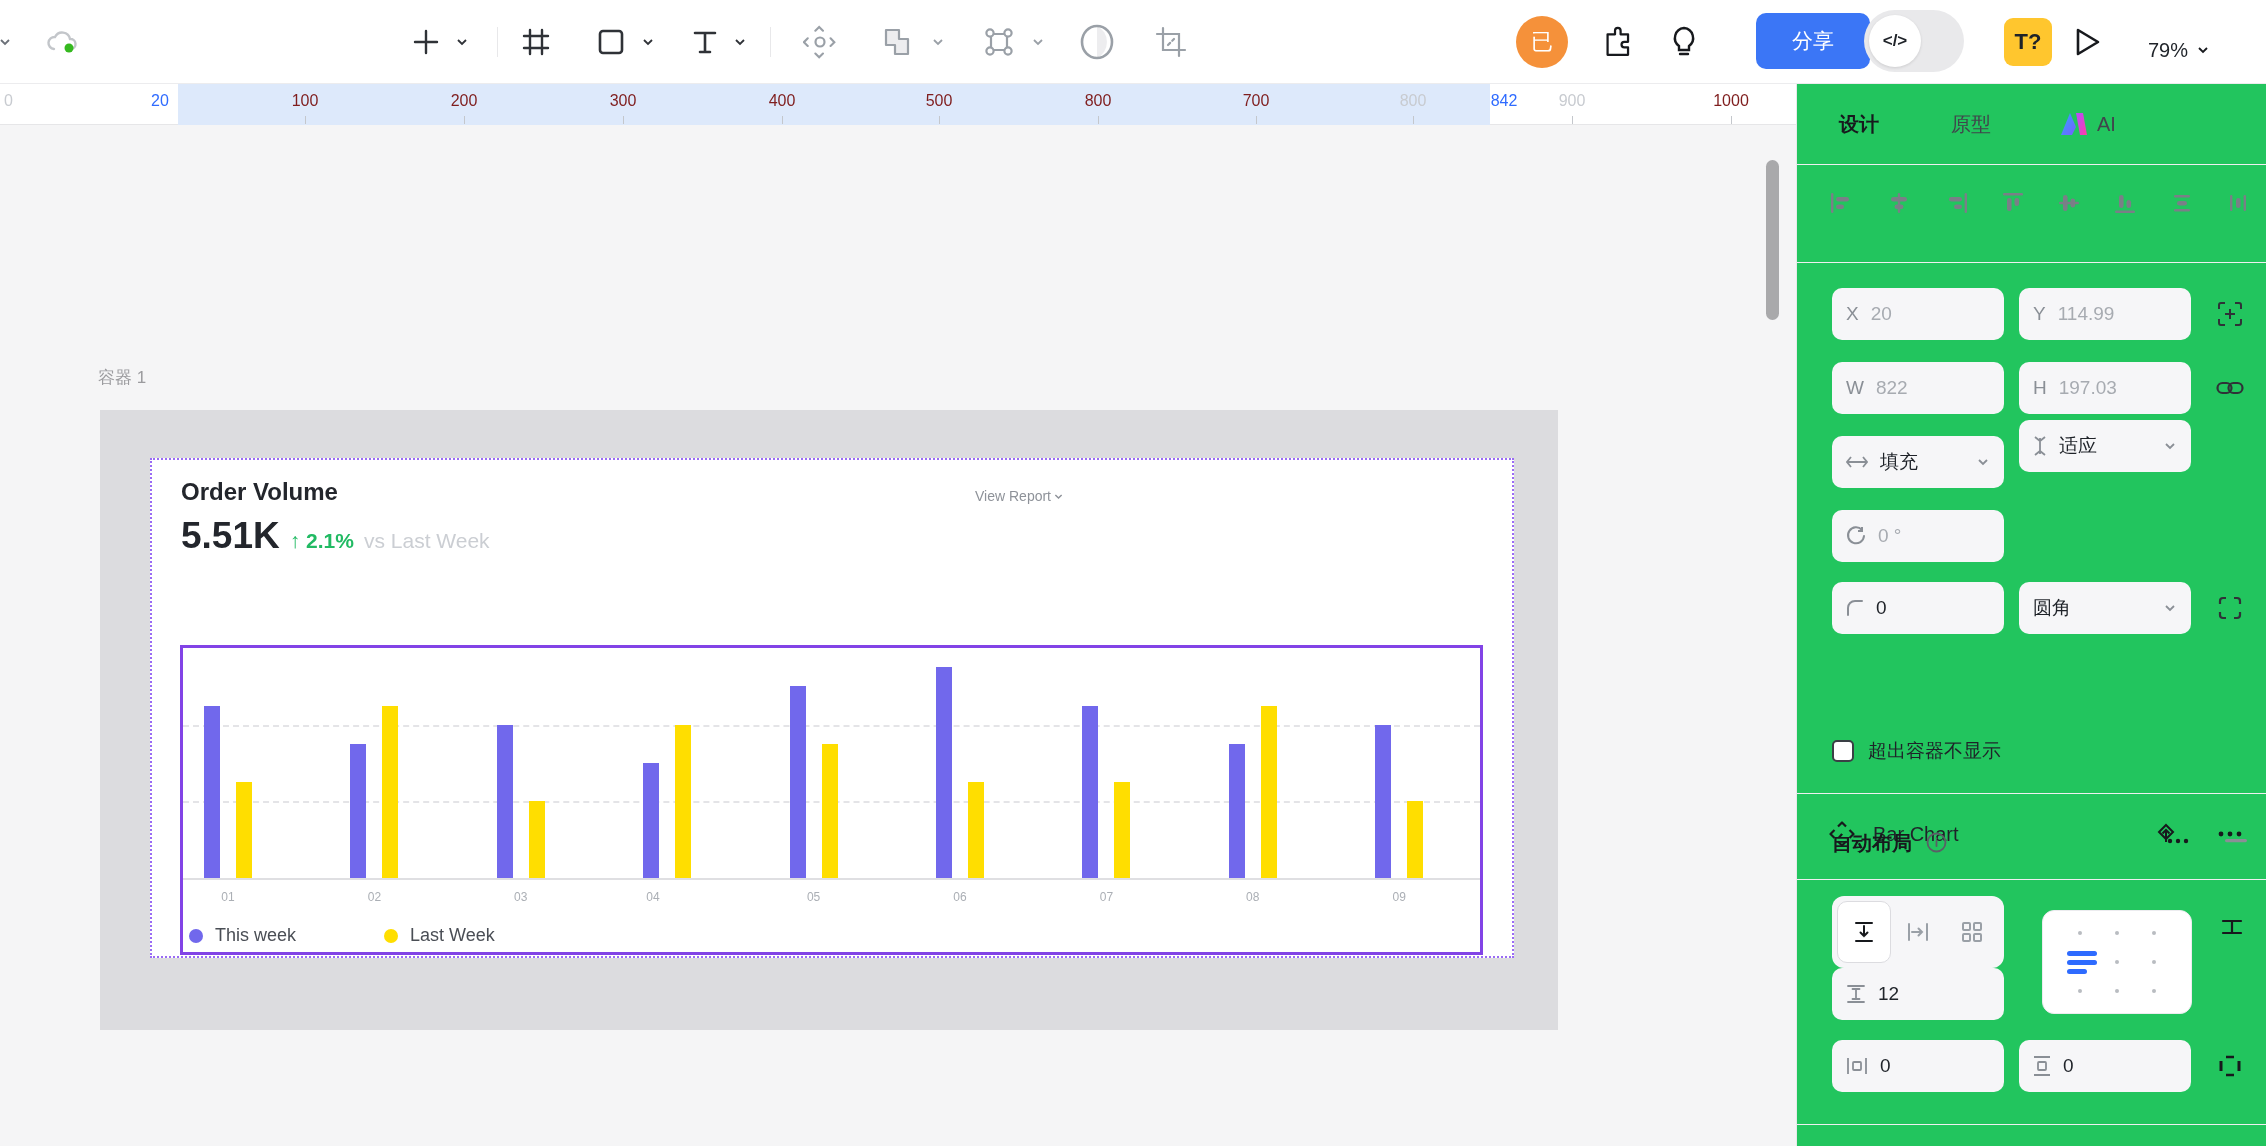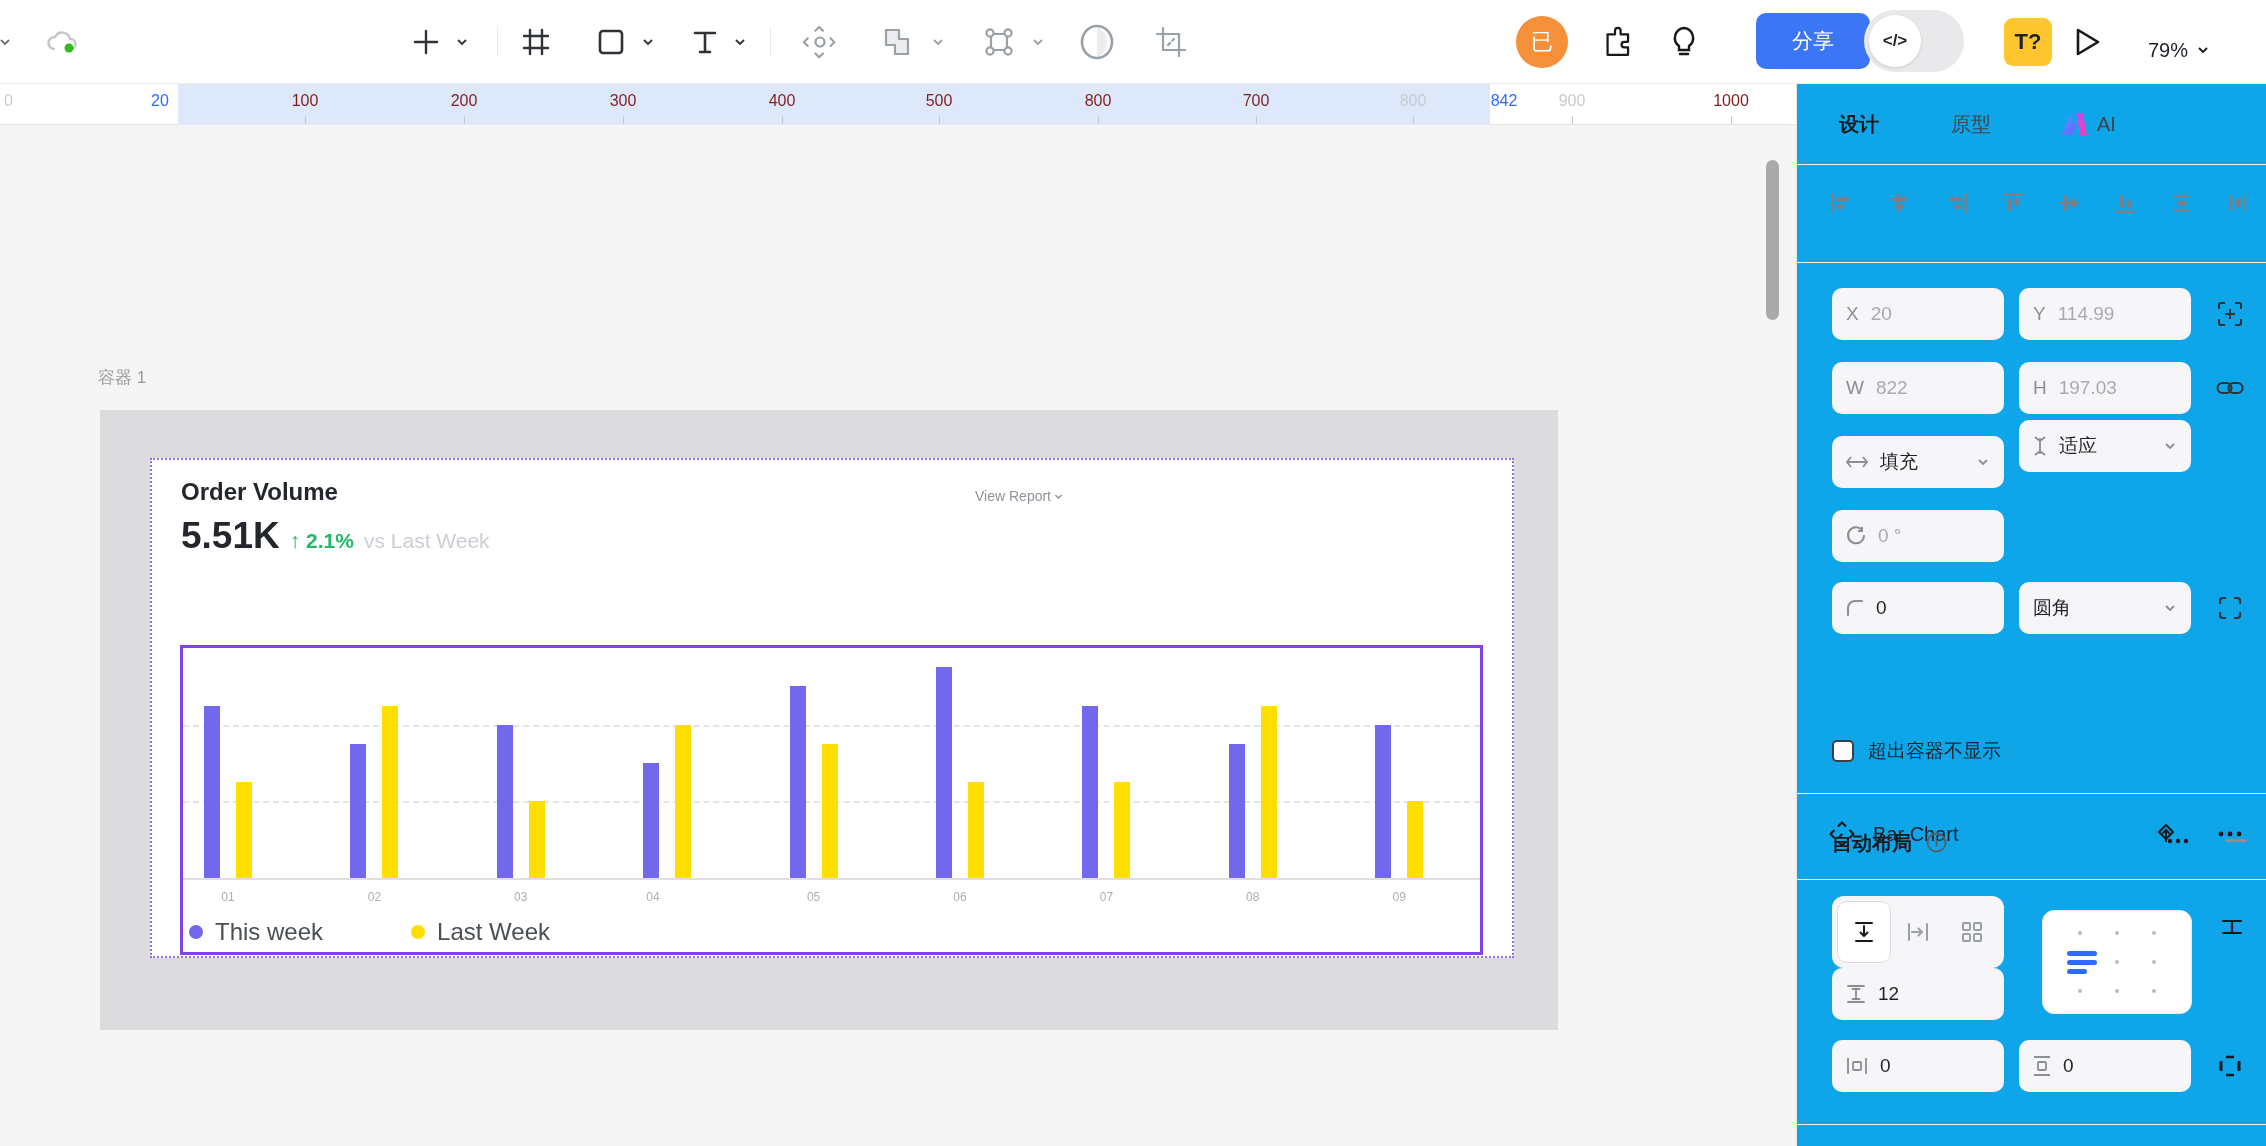--- a/index.html
+++ b/index.html
@@ -42,25 +42,25 @@
   #kpi-val { font-size:37px; font-weight:700; color:#23262c; }
   #kpi-delta { font-size:21px; font-weight:700; color:#21ba63; }
   #kpi-note { font-size:21px; color:#cbced3; }
   #view-report { position:absolute; left:823px; top:28px; font-size:14px; color:#8e9299; display:flex; align-items:center; gap:2px; }
   #plot { position:absolute; left:28px; top:185px; width:1303px; height:310px; border:3px solid #8243e6; }
   .gridline { position:absolute; left:0; width:100%; border-top:2px dashed #e4e4e7; }
   #baseline { position:absolute; left:0; top:230px; width:100%; border-top:2px solid #dfdfe2; }
   .bar { position:absolute; width:16px; }
   .cat { position:absolute; top:242px; width:60px; text-align:center; font-size:12px; color:#abafb5; }
   #legend { position:absolute; left:6px; bottom:6px; display:flex; gap:88px; }
-  .leg-item { display:flex; align-items:center; gap:12px; font-size:24px; color:#4a4e55; }
+  .leg-item { display:flex; align-items:center; gap:12px; font-size:18px; color:#4a4e55; }
   .leg-dot { width:14px; height:14px; border-radius:50%; }
 
   
-  #panel { position:absolute; left:1796px; top:84px; width:470px; height:1062px; background:#0ea5e9; border-left:1px solid #e8e8ea; z-index:6; }
+  #panel { position:absolute; left:1796px; top:84px; width:470px; height:1062px; background:#22c55e; border-left:1px solid #e8e8ea; z-index:6; }
   .pdiv { position:absolute; left:0; width:470px; height:1px; background:#efeff1; }
   .ptab { position:absolute; top:0; height:80px; display:flex; align-items:center; font-size:20px; color:#40454c; cursor:pointer; gap:8px; }
   .ptab.active { font-weight:700; color:#17191d; }
   .aicon { position:absolute; top:102px; width:34px; height:34px; display:flex; align-items:center; justify-content:center; cursor:pointer; }
   .inp { position:absolute; width:172px; height:52px; background:#f6f6f8; border-radius:10px; display:flex; align-items:center; padding:0 14px; gap:12px; cursor:text; }
   .inp .lab { color:#8a8f96; font-size:19px; }
   .inp .val { font-size:19px; color:#a7abb1; }
   .inp .val.dark { color:#1f2329; }
   .drop { cursor:pointer; }
   .drop .txt { font-size:19px; color:#1f2329; flex:1; }

